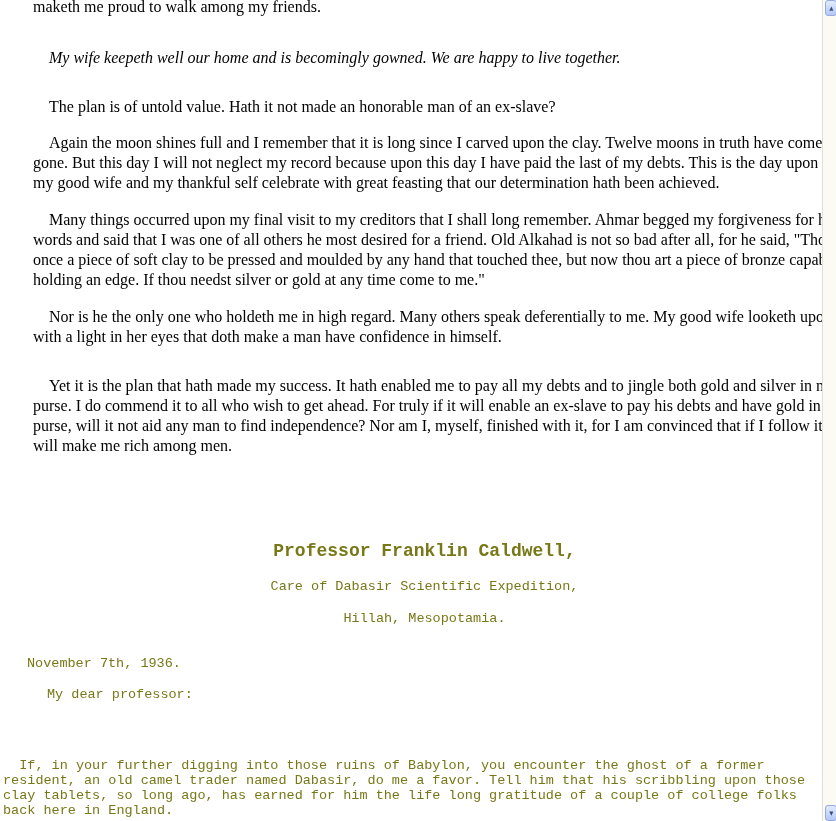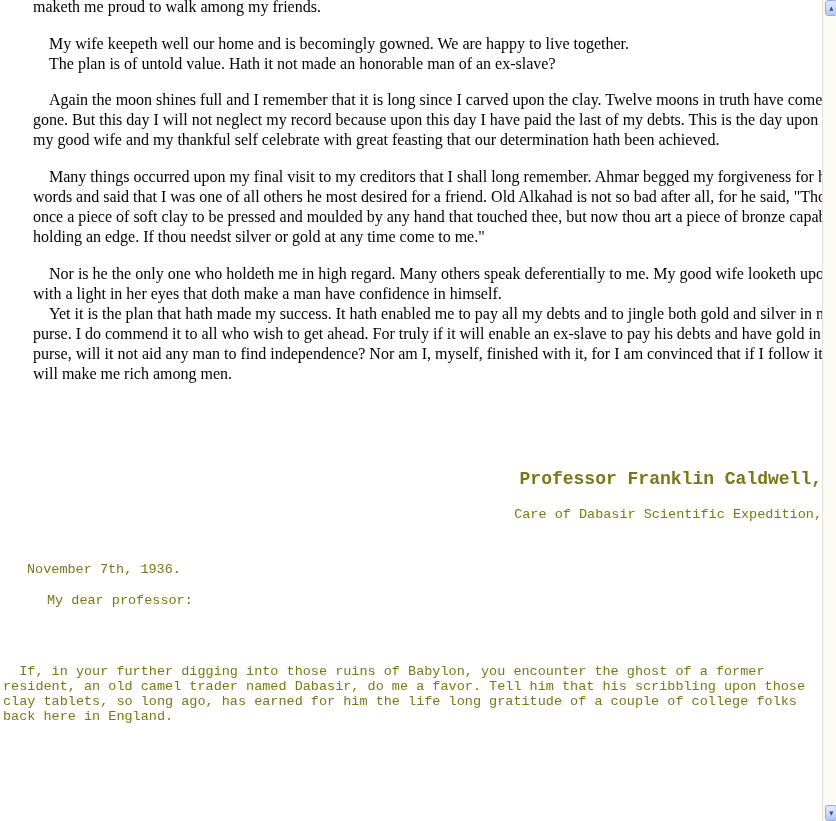--- a/index.html
+++ b/index.html
@@ -25,33 +25,33 @@
     font: italic bold 16px/20px "Liberation Serif", serif;
     color: #000000;
     margin: 17px 0 0 21px;
     white-space: pre;
   }
   .mono {
     font: 13.5px/15px "Liberation Mono", "DejaVu Sans Mono", monospace;
     color: #787818;
     white-space: pre;
   }
-  .addr { text-align: right; padding-left: 11px; margin-left: 16px; }
+  .addr { text-align: center; padding-left: 11px; margin-left: 16px; }
   .addr1 {
     font: bold 18px/20px "Liberation Mono", "DejaVu Sans Mono", monospace;
     margin-top: 85px;
   }
   .addr2 { margin-top: 15px; }
   .addr3 { margin-top: 17px; }
   .mtP1 { margin-top: -3px; }
-  .mt14 { margin-top: 17px; }
-  .mt15 { margin-top: 0; }
+  .mt14 { margin-top: 31px; font-style: italic; }
+  .mt15 { margin-top: 29px; }
   .mt16 { margin-top: 16px; }
   .mt17 { margin-top: 17px; }
-  .date  { margin: 40px 0 0 27px; }
+  .date  { margin: 30px 0 0 27px; }
   .salut { margin: 16px 0 0 27px; padding-left: 20px; }
   .lbody { margin: 56px 0 0 3px; }
 
   
   .vscrollbar {
     position: absolute; top: 0; right: 0; bottom: 0; width: 14px;
     background: #fbfaf3;
     border-left: 1px solid #e3e1d5;
     box-sizing: border-box;
   }
@@ -98,20 +98,21 @@
 
   <p class="serif ind mt15">Yet it is the plan that hath made my success. It hath enabled me to pay all my debts and to jingle both gold and silver in my
 purse. I do commend it to all who wish to get ahead. For truly if it will enable an ex-slave to pay his debts and have gold in his
 purse, will it not aid any man to find independence? Nor am I, myself, finished with it, for I am convinced that if I follow it further it
 will make me rich among men.</p>
 
   <p class="mono addr addr1">Professor Franklin Caldwell,</p>
 
   <p class="mono addr addr2">Care of Dabasir Scientific Expedition,</p>
 
+  <p class="mono addr addr3">Hillah, Mesopotamia.</p>
 
   <p class="mono date">November 7th, 1936.</p>
 
   <p class="mono salut">My dear professor:</p>
 
   <p class="mono lbody">  If, in your further digging into those ruins of Babylon, you encounter the ghost of a former
 resident, an old camel trader named Dabasir, do me a favor. Tell him that his scribbling upon those
 clay tablets, so long ago, has earned for him the life long gratitude of a couple of college folks
 back here in England.</p>
 

